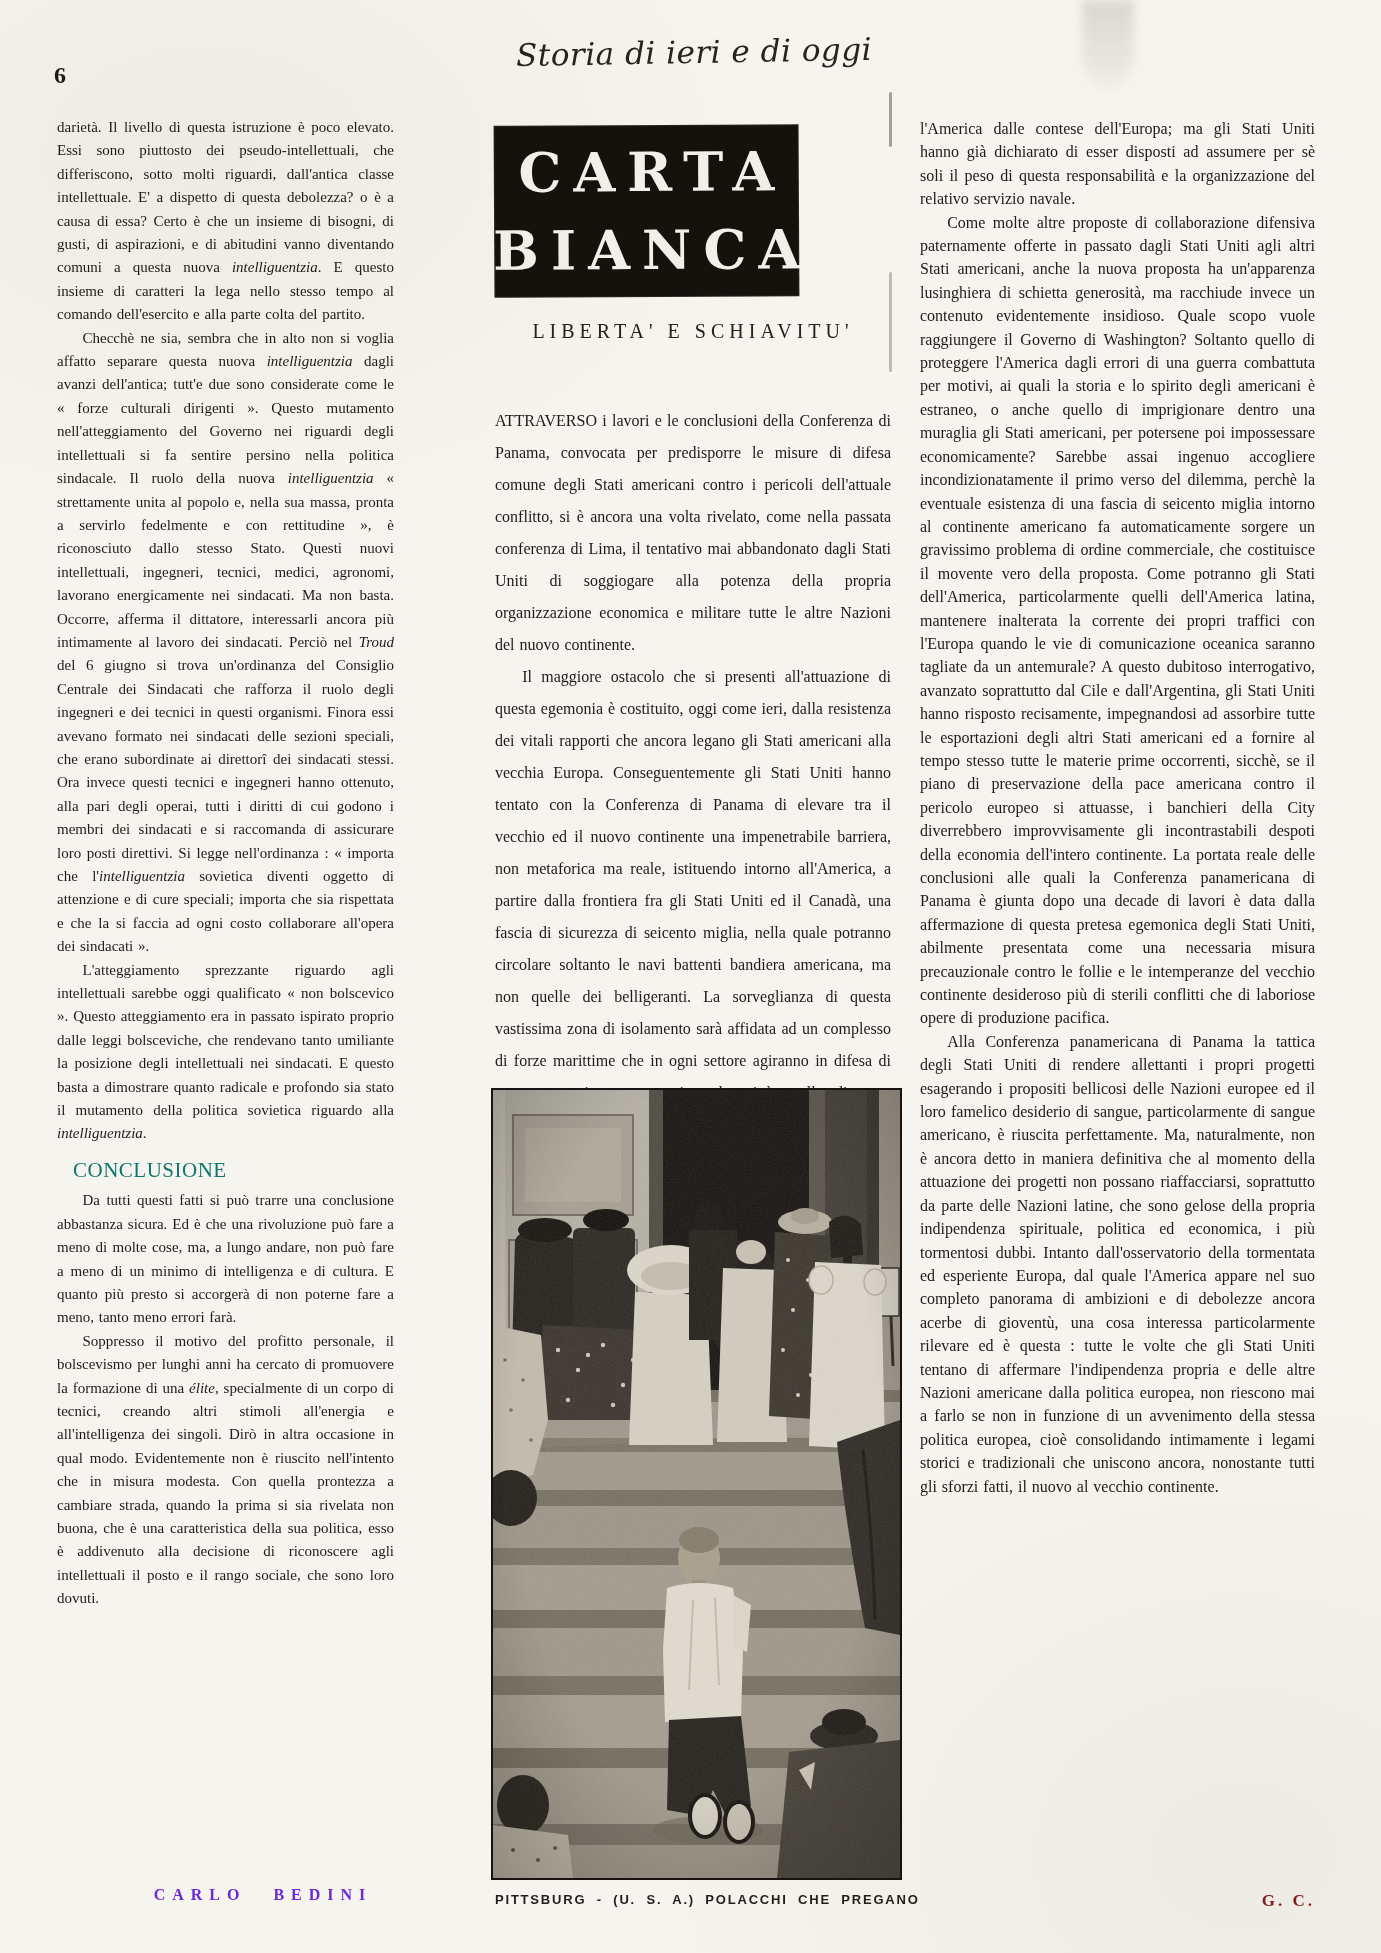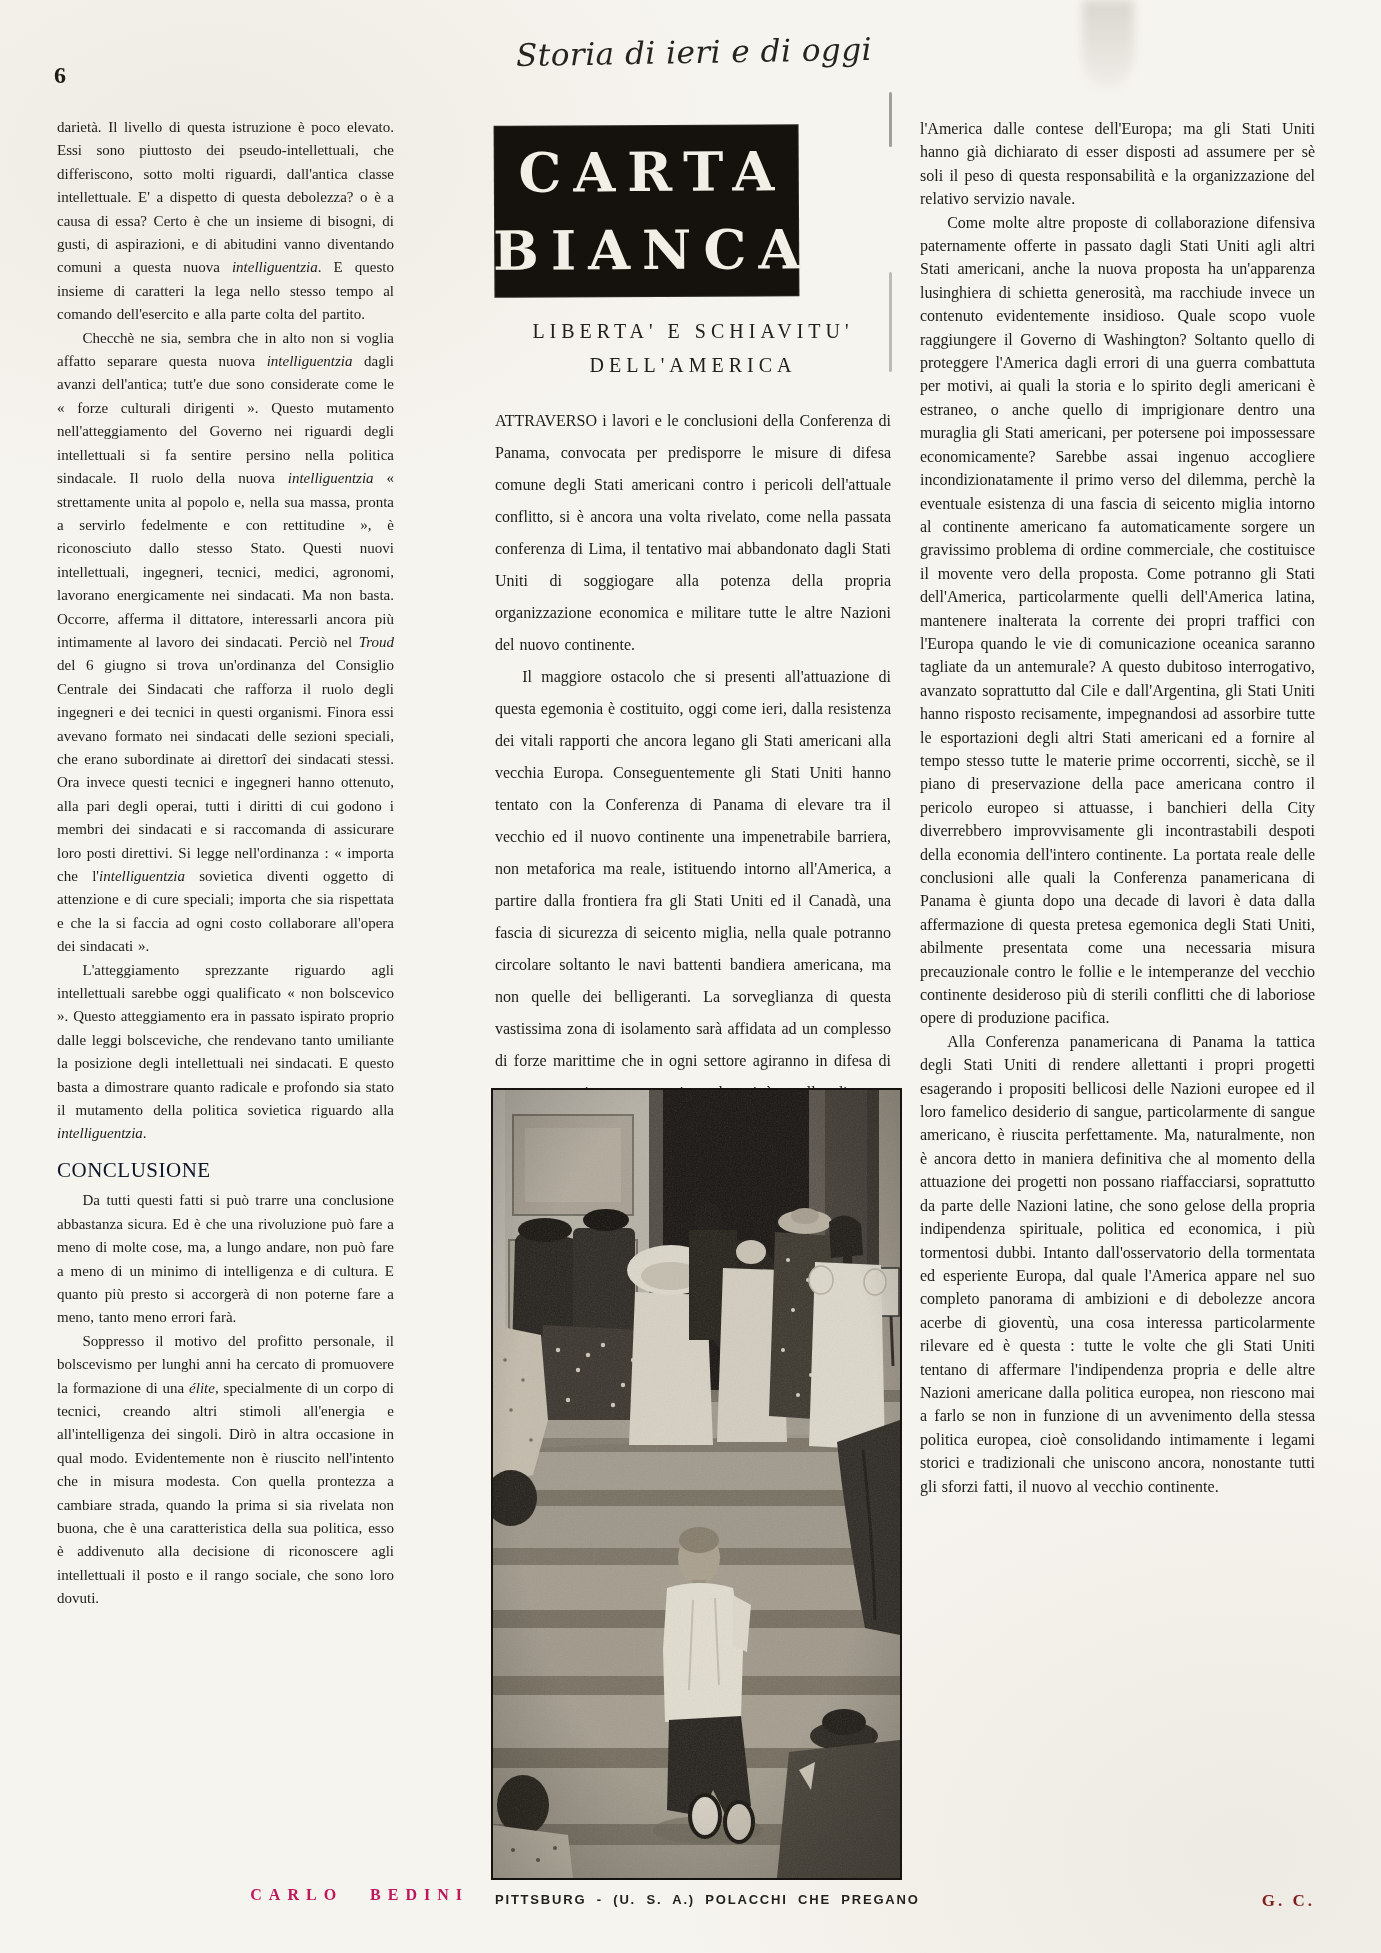--- a/index.html
+++ b/index.html
@@ -33,26 +33,26 @@
     left:495px;top:314px;width:396px;text-align:center;
     font-size:20px;line-height:34px;letter-spacing:5px;color:#23211c;white-space:nowrap;
   }
   .col{position:absolute;text-align:justify;word-spacing:.06em;}
   .col p{margin:0;text-indent:1.7em;}
   .col p.flush{text-indent:0;}
   .col-left{left:57px;top:116px;width:337px;font-size:15px;line-height:23.4px;}
   .col-center{left:495px;top:405px;width:396px;font-size:16px;line-height:32px;font-family:Liberation Serif, serif;}
   .col-right{left:920px;top:117px;width:395px;font-size:16px;line-height:23.4px;}
   .conclusion-h{
-    font-size:21px;letter-spacing:.5px;margin:13px 0 7px 0;font-weight:normal;
-    text-align:left;color:#0f172a;
+    font-size:21px;letter-spacing:.5px;margin:13px 0 7px 16px;font-weight:normal;
+    text-align:left;color:#0f766e;
   }
   .author-sig{
-    left:57px;top:1886px;width:412px;text-align:right;font-weight:bold;
-    font-size:16px;letter-spacing:7px;word-spacing:16px;white-space:nowrap;color:#be185d;
+    left:57px;top:1886px;width:412px;text-align:center;font-weight:bold;
+    font-size:16px;letter-spacing:7px;word-spacing:16px;white-space:nowrap;color:#6d28d9;
   }
   .initials-sig{
     left:1230px;top:1891px;width:85px;text-align:right;font-weight:bold;
     font-size:17px;letter-spacing:3px;color:#7f1d1d;
   }
   .photo-frame{
     left:491px;top:1088px;width:407px;height:788px;
     border:2px solid #161310;background:#8e897e;
   }
   .photo-frame svg{display:block;}
@@ -91,21 +91,20 @@
   <p>Checchè ne sia, sembra che in alto non si voglia affatto separare questa nuova <i>intelliguentzia</i> dagli avanzi dell'antica; tutt'e due sono considerate come le « forze culturali dirigenti ». Questo mutamento nell'atteggiamento del Governo nei riguardi degli intellettuali si fa sentire persino nella politica sindacale. Il ruolo della nuova <i>intelliguentzia</i> « strettamente unita al popolo e, nella sua massa, pronta a servirlo fedelmente e con rettitudine », è riconosciuto dallo stesso Stato. Questi nuovi intellettuali, ingegneri, tecnici, medici, agronomi, lavorano energicamente nei sindacati. Ma non basta. Occorre, afferma il dittatore, interessarli ancora più intimamente al lavoro dei sindacati. Perciò nel <i>Troud</i> del 6 giugno si trova un'ordinanza del Consiglio Centrale dei Sindacati che rafforza il ruolo degli ingegneri e dei tecnici in questi organismi. Finora essi avevano formato nei sindacati delle sezioni speciali, che erano subordinate ai direttorî dei sindacati stessi. Ora invece questi tecnici e ingegneri hanno ottenuto, alla pari degli operai, tutti i diritti di cui godono i membri dei sindacati e si raccomanda di assicurare loro posti direttivi. Si legge nell'ordinanza : « importa che l'<i>intelliguentzia</i> sovietica diventi oggetto di attenzione e di cure speciali; importa che sia rispettata e che la si faccia ad ogni costo collaborare all'opera dei sindacati ».</p>
   <p>L'atteggiamento sprezzante riguardo agli intellettuali sarebbe oggi qualificato « non bolscevico ». Questo atteggiamento era in passato ispirato proprio dalle leggi bolsceviche, che rendevano tanto umiliante la posizione degli intellettuali nei sindacati. E questo basta a dimostrare quanto radicale e profondo sia stato il mutamento della politica sovietica riguardo alla <i>intelliguentzia</i>.</p>
   <h2 class="conclusion-h">CONCLUSIONE</h2>
   <p>Da tutti questi fatti si può trarre una conclusione abbastanza sicura. Ed è che una rivoluzione può fare a meno di molte cose, ma, a lungo andare, non può fare a meno di un minimo di intelligenza e di cultura. E quanto più presto si accorgerà di non poterne fare a meno, tanto meno errori farà.</p>
   <p>Soppresso il motivo del profitto personale, il bolscevismo per lunghi anni ha cercato di promuovere la formazione di una <i>élite</i>, specialmente di un corpo di tecnici, creando altri stimoli all'energia e all'intelligenza dei singoli. Dirò in altra occasione in qual modo. Evidentemente non è riuscito nell'intento che in misura modesta. Con quella prontezza a cambiare strada, quando la prima si sia rivelata non buona, che è una caratteristica della sua politica, esso è addivenuto alla decisione di riconoscere agli intellettuali il posto e il rango sociale, che sono loro dovuti.</p>
 </div>
 <div class="abs author-sig">CARLO BEDINI</div>
 
 <div class="abs article-title">
   <div>LIBERTA' E SCHIAVITU'</div>
-  <div>DELL'AMERICA</div>
 </div>
 <div class="col col-center">
   <p class="flush">ATTRAVERSO i lavori e le conclusioni della Conferenza di Panama, convocata per predisporre le misure di difesa comune degli Stati americani contro i pericoli dell'attuale conflitto, si è ancora una volta rivelato, come nella passata conferenza di Lima, il tentativo mai abbandonato dagli Stati Uniti di soggiogare alla potenza della propria organizzazione economica e militare tutte le altre Nazioni del nuovo continente.</p>
   <p>Il maggiore ostacolo che si presenti all'attuazione di questa egemonia è costituito, oggi come ieri, dalla resistenza dei vitali rapporti che ancora legano gli Stati americani alla vecchia Europa. Conseguentemente gli Stati Uniti hanno tentato con la Conferenza di Panama di elevare tra il vecchio ed il nuovo continente una impenetrabile barriera, non metaforica ma reale, istituendo intorno all'America, a partire dalla frontiera fra gli Stati Uniti ed il Canadà, una fascia di sicurezza di seicento miglia, nella quale potranno circolare soltanto le navi battenti bandiera americana, ma non quelle dei belligeranti. La sorveglianza di questa vastissima zona di isolamento sarà affidata ad un complesso di forze marittime che in ogni settore agiranno in difesa di un comune interesse continentale, cioè quello di tener lontane le Nazioni del-</p>
 </div>
 
 <div class="abs photo-frame">
   <svg width="407" height="788" viewBox="0 0 407 788" xmlns="http://www.w3.org/2000/svg">
     <defs>
       <filter id="noise" x="0" y="0" width="100%" height="100%">

